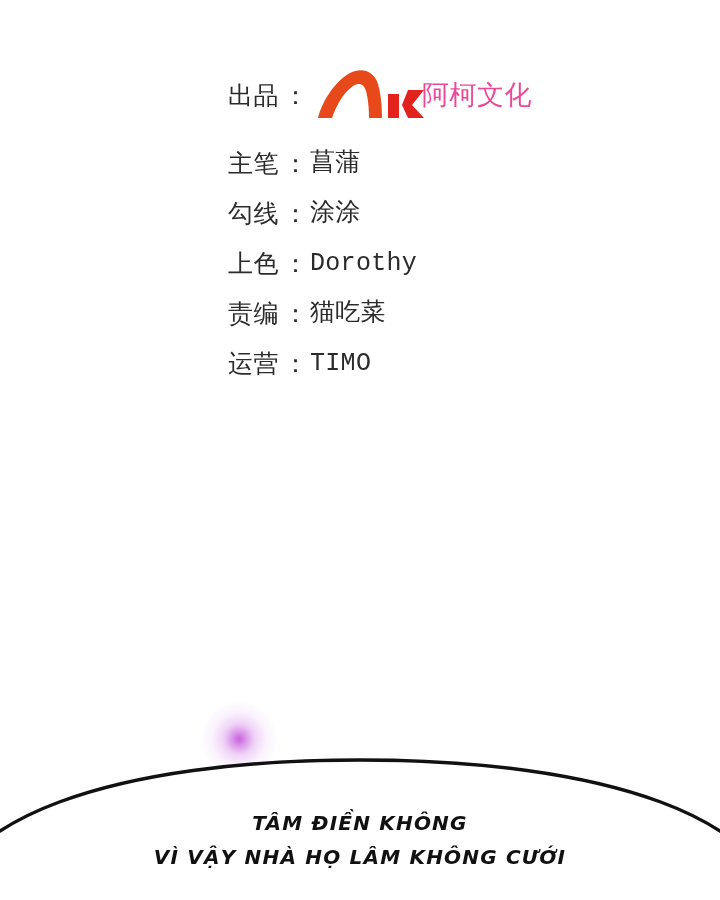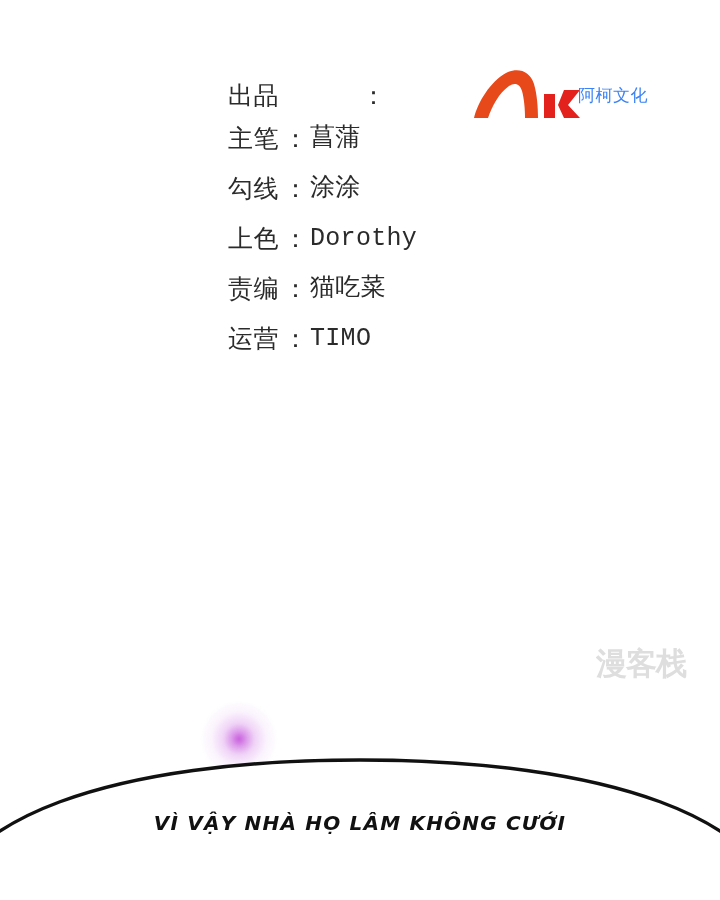--- a/index.html
+++ b/index.html
@@ -22,21 +22,21 @@
   
   .credits {
     position: absolute;
     left: 228px;
     top: 64px;
     width: 420px;
   }
 
   .credit-row {
     display: flex;
-    align-items: flex-start;
+    align-items: flex-end;
     height: 50px;
     color: #2b2b2b;
     font-size: 25px;
     line-height: 1;
     white-space: nowrap;
   }
   .credit-label {
     color: #2b2b2b;
     letter-spacing: 0.5px;
   }
@@ -47,35 +47,34 @@
   .credit-value {
     color: #2b2b2b;
     letter-spacing: 0.3px;
     font-family: Liberation Mono, monospace;
   }
 
   
   .logo-row {
     height: 62px;
     align-items: center;
-    justify-content: space-between;
   }
   .logo-wrap {
     display: flex;
     align-items: center;
     margin-left: 6px;
   }
   .logo-mark {
     display: block;
     width: 108px;
     height: 54px;
   }
   .logo-word {
-    font-size: 17px;
-    color: #3b82f6;
+    font-size: 27px;
+    color: #ec4899;
     margin-left: -2px;
     letter-spacing: 0.5px;
   }
 
   
   .watermark {
     position: absolute;
     left: 596px;
     top: 642px;
     width: 112px;
@@ -194,31 +193,27 @@
     </div>
 
     <div class="credit-row">
       <span class="credit-label">运营</span>
       <span class="credit-colon">：</span>
       <span class="credit-value">TIMO</span>
     </div>
 
   </div>
 
-  <div class="watermark">
-    <svg width="112" height="46" viewBox="0 0 112 46" xmlns="http://www.w3.org/2000/svg" aria-hidden="true">
-      <text class="wm-text" x="0" y="32">漫客栈</text>
-    </svg>
-  </div>
 
   <div class="glow"></div>
 
   <div class="bubble">
     <svg width="720" height="144" viewBox="0 0 720 144" xmlns="http://www.w3.org/2000/svg" aria-hidden="true">
       <path d="M -60 170 C -60 60, 120 4, 360 4 C 600 4, 780 60, 780 170 L 780 200 L -60 200 Z" fill="#ffffff" stroke="#111111" stroke-width="3.4" stroke-linejoin="round"></path>
     </svg>
   </div>
 
   <div class="bubble-text">
+    <div class="bubble-line l1">TÂM ĐIỀN KHÔNG</div>
     <div class="bubble-line l3">VÌ VẬY NHÀ HỌ LÂM KHÔNG CƯỚI</div>
   </div>
 
 </div>
 
 </body></html>

